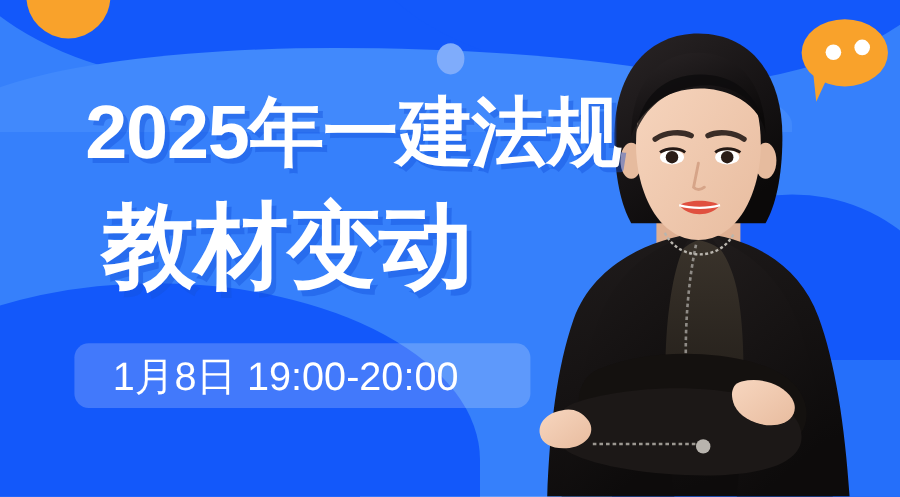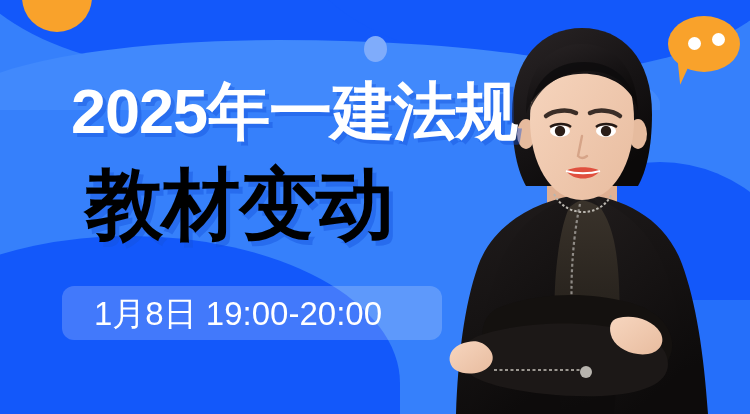--- a/index.html
+++ b/index.html
@@ -146,26 +146,25 @@
     line-height: 1;
     text-shadow: 4px 4px 0 rgba(20, 80, 220, .42);
     white-space: nowrap;
     margin-left: 41px;
   }
   .title-line2 {
     position: absolute;
     left: 85px; top: 166px;
     font-size: 78px;
     font-weight: bold;
-    color: #000000;
+    color: #ffffff;
     letter-spacing: -1px;
     line-height: 1;
     text-shadow: 4px 5px 0 rgba(20, 80, 220, .42);
     white-space: nowrap;
-    font-family: Liberation Serif, serif;
   }
   .date-pill {
     position: absolute;
     left: 62px; top: 286px;
     width: 380px; height: 54px;
     border-radius: 12px;
     background: rgba(255,255,255,.20);
   }
   .date-text {
     position: absolute;

